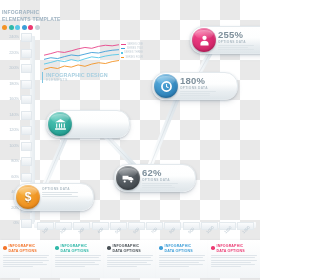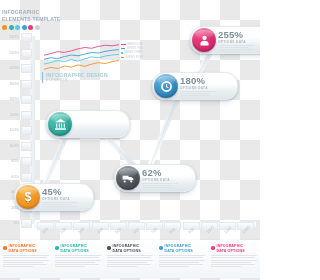--- a/index.html
+++ b/index.html
@@ -241,21 +241,20 @@
     </g>
   </svg>
 
   <div id="pills">
       <div class="pill" style="left: 14px; top: 183px; width: 78px;">
         <div class="disc" style="background: radial-gradient(circle at 32% 26%, rgb(249, 177, 60), rgb(232, 127, 16));">
           <span class="dol">$</span>
           <div class="gl"></div>
         </div>
         <div class="txt">
-          <div class="val">45%</div>
           <div class="sub">OPTIONS DATA</div>
           <div class="ln w1"></div>
           <div class="ln w2"></div>
           <div class="ln w1"></div>
         </div>
       </div>
       <div class="pill" style="left: 46px; top: 110px; width: 82px;">
         <div class="disc" style="background: radial-gradient(circle at 32% 26%, rgb(79, 198, 182), rgb(20, 146, 134));">
           <svg width="13" height="13" viewBox="0 0 24 24" fill="#fff">
             <path d="M12 2 L22 8 H2 Z M4 10h2v8H4z M9 10h2v8H9z M13 10h2v8h-2z M18 10h2v8h-2z M2 19h20v2.5H2z"></path>

